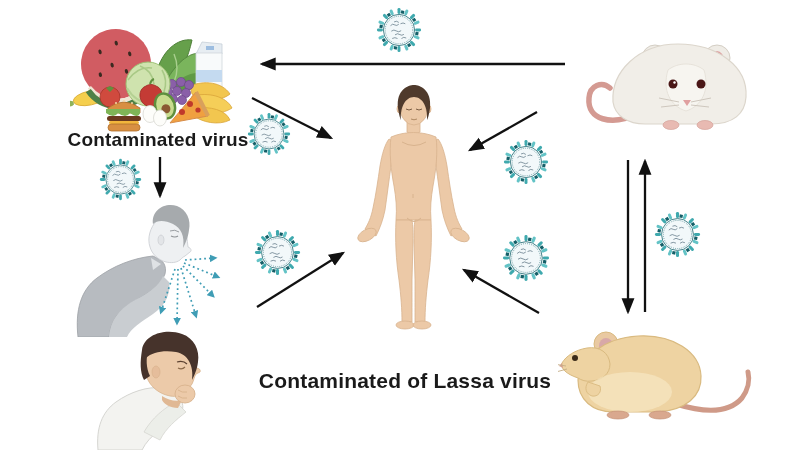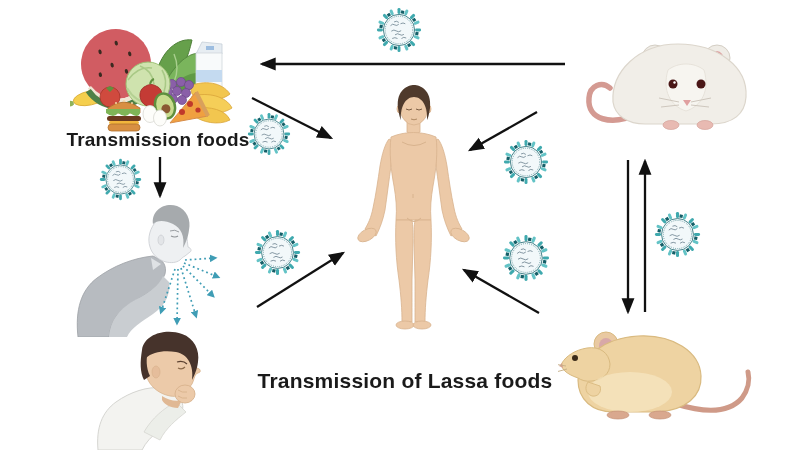--- a/index.html
+++ b/index.html
@@ -206,21 +206,21 @@
           <circle cx="54" cy="77" r="1"></circle>
           <circle cx="62" cy="79" r="1"></circle>
         </g>
       <path d="M36,89 q8,6 12,0 q8,6 12,0 q8,6 10,0 l0,-4 -34,0 Z" fill="#7fb557"></path>
       <rect x="37" y="92" width="34" height="5" rx="2.5" fill="#6b3a1f"></rect>
       <rect x="39" y="97" width="30" height="3" rx="1.5" fill="#f2b53c"></rect>
       <rect x="38" y="100" width="32" height="7" rx="3.5" fill="#d88f42" stroke="#b06f2c" stroke-width="0.8"></rect>
     </g>
   </svg>
 
-  <div class="label" id="label-foods">Transmission foods</div>
+  <div class="label" id="label-foods">Contaminated virus</div>
 
   <svg class="abs" style="left:73px;top:202px" width="160" height="135" viewBox="0 0 160 135">
 
     <path d="M5,135 C2,108 8,88 24,76 C40,64 60,56 80,54 L84,56 C90,58 94,64 92,72 C88,84 74,92 60,100 C46,108 38,118 36,135 Z" fill="#b7bbc0" stroke="#9da1a6" stroke-width="0.8"></path>
     <path d="M36,135 C38,116 48,106 62,98 C74,92 86,84 90,74 L96,80 C98,92 92,104 80,112 C68,120 58,126 54,135 Z" fill="#c9cdd1"></path>
     <path d="M78,56 L88,62 L80,68 Z" fill="#dfe2e5"></path>
 
     <path d="M84,18 C77,26 74,36 77,45 C79,52 85,58 93,60 C98,61 103,61 107,58 C109,56 110,55 112,54 L117,50 C119,49 118,46 115,45 C114,38 114,30 111,24 C106,16 92,13 84,18 Z" fill="#eef0f2" stroke="#c9ccd0" stroke-width="0.8"></path>
     <path d="M80,22 C78,8 92,0 104,4 C114,8 118,18 116,28 C115,36 112,42 110,46 C112,34 108,26 100,22 C92,18 84,18 80,22 Z" fill="#a6aaad"></path>
     <ellipse cx="88" cy="38" rx="3" ry="5" fill="#e3e5e8" stroke="#c9ccd0" stroke-width="0.7"></ellipse>
@@ -317,15 +317,15 @@
     <path d="M4,43 l-3,3 4,2 Z" fill="#d8a090"></path>
     <g stroke="#c4ae86" stroke-width="0.9">
       <line x1="8" y1="46" x2="-4" y2="44"></line>
         <line x1="9" y1="49" x2="-2" y2="52"></line>
     </g>
     <path d="M30,62 C26,68 28,74 34,76 C40,77 44,72 42,66 Z" fill="#eed3a2" stroke="#d9ba80" stroke-width="0.9"></path>
     <ellipse cx="60" cy="95" rx="11" ry="4" fill="#d9a88e" stroke="#c49076" stroke-width="0.7"></ellipse>
     <ellipse cx="102" cy="95" rx="11" ry="4" fill="#d9a88e" stroke="#c49076" stroke-width="0.7"></ellipse>
   </svg>
 
-  <div class="label" id="label-title">Transmission of Lassa foods</div>
+  <div class="label" id="label-title">Contaminated of Lassa virus</div>
 
 </div>
 
 </body></html>

